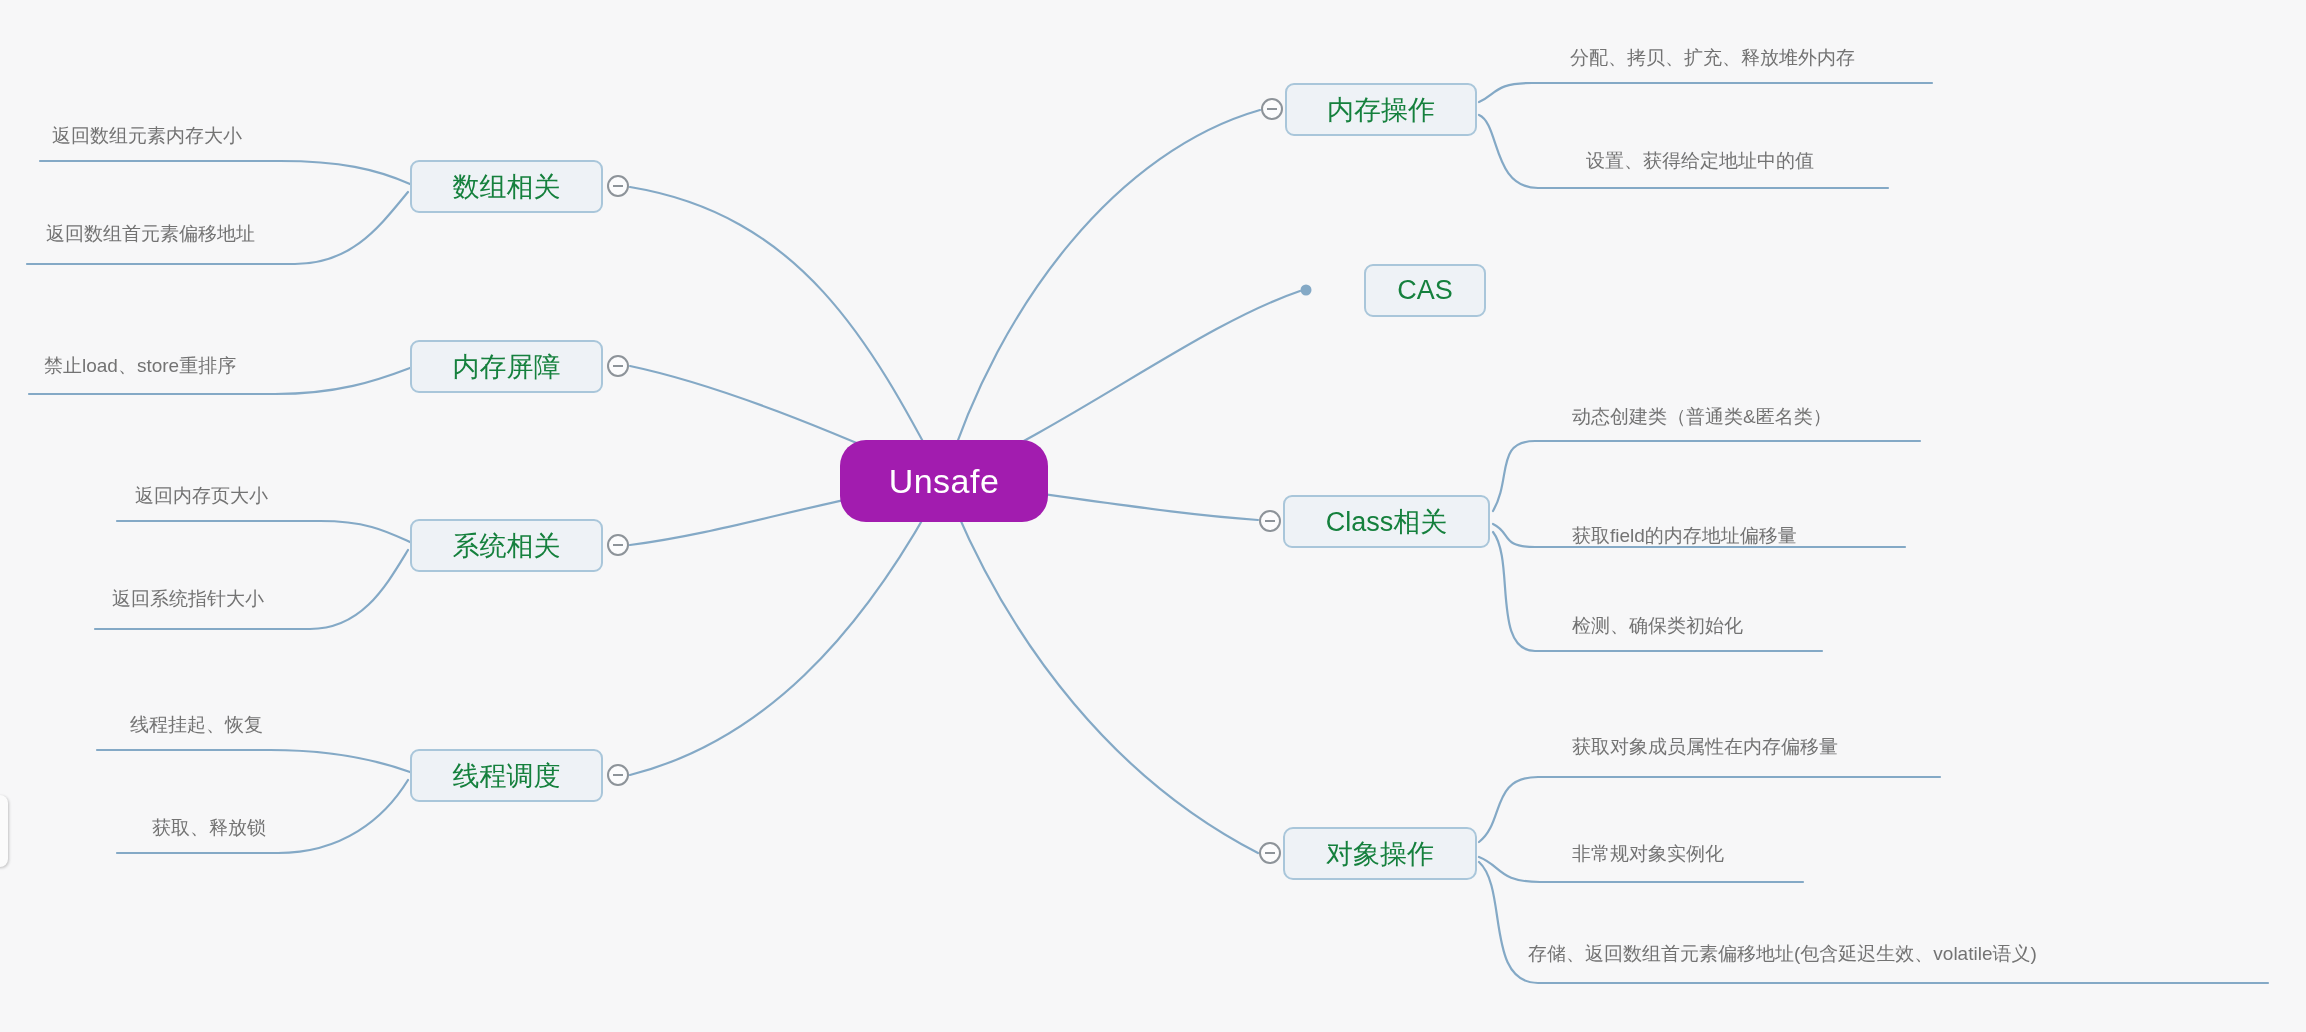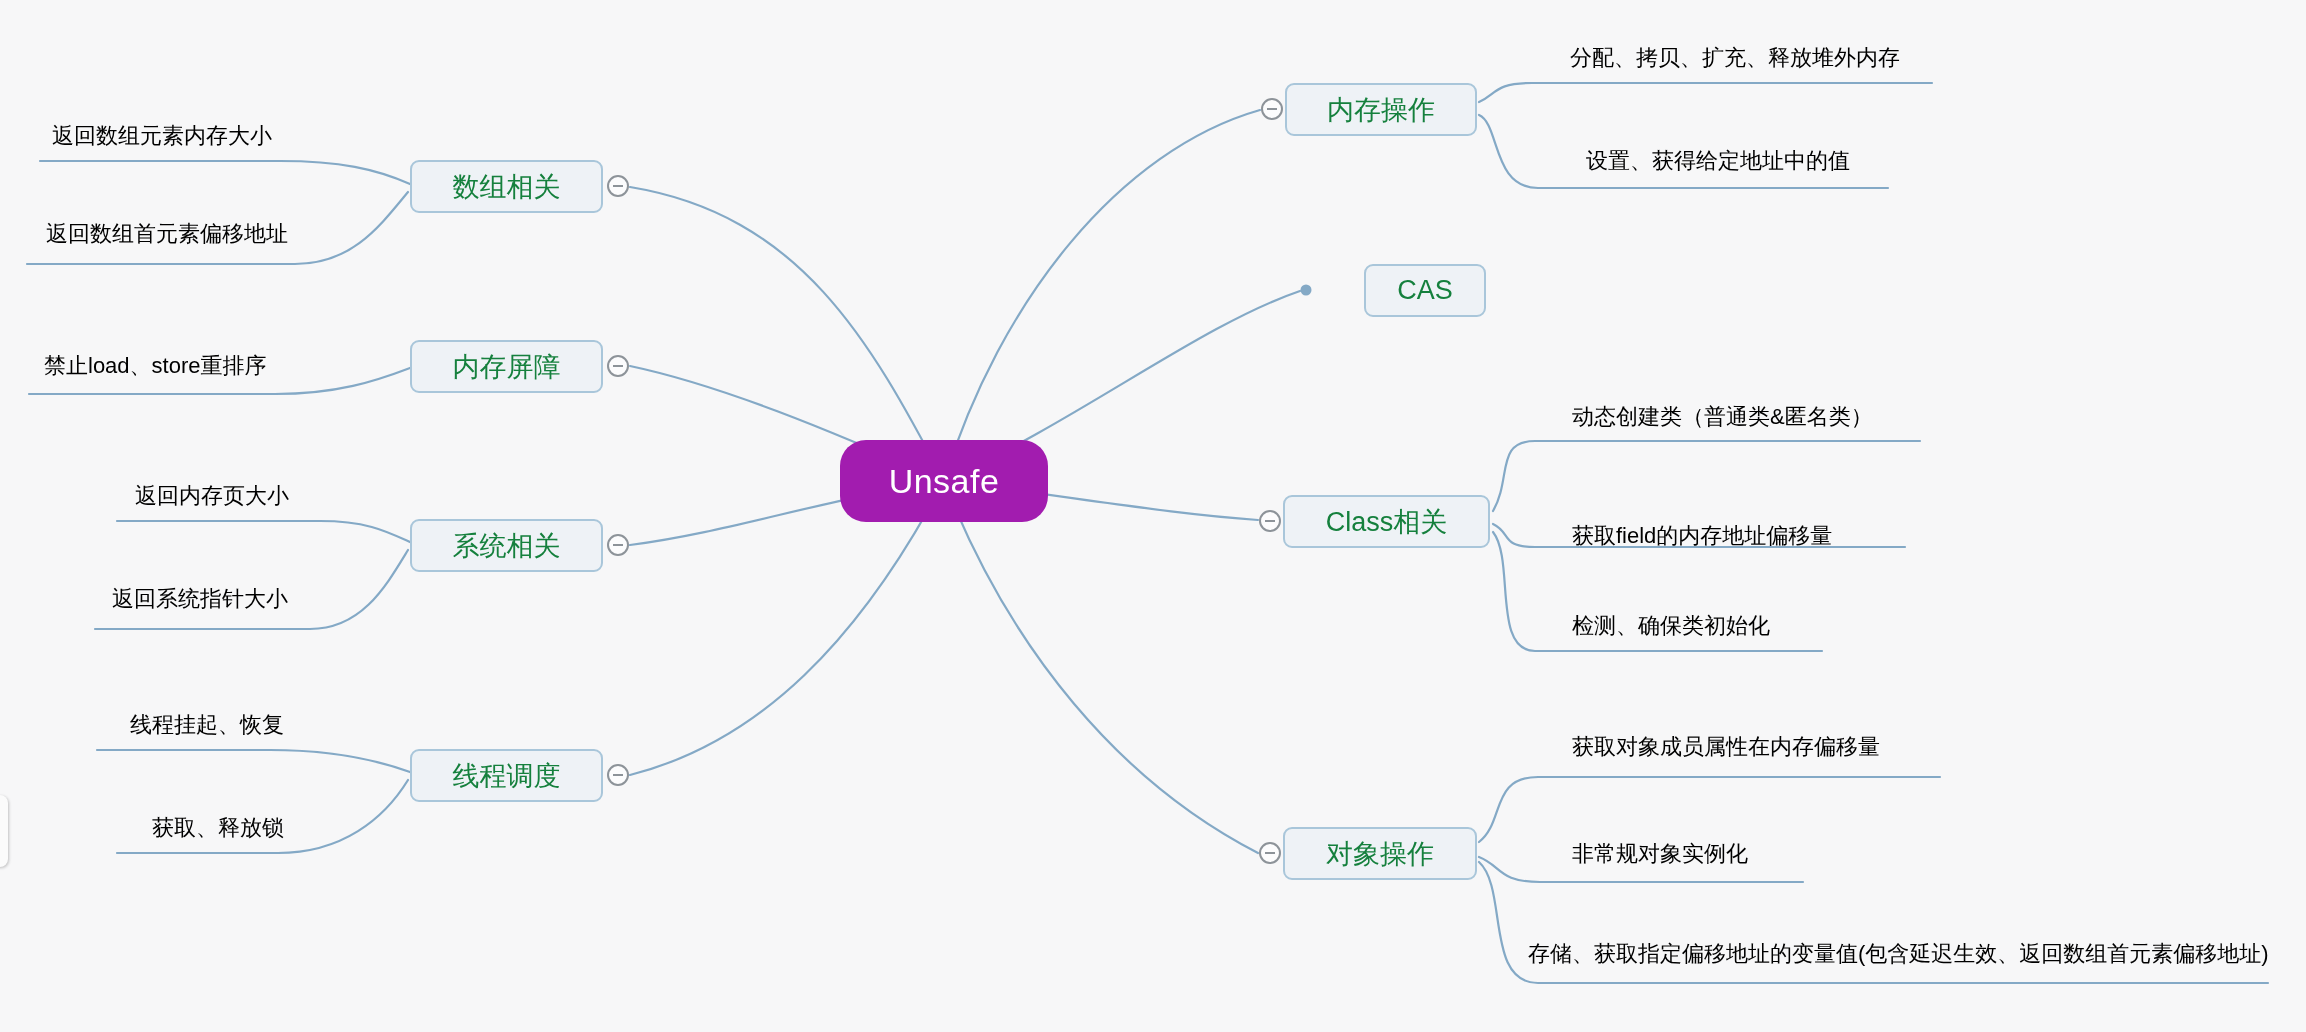--- a/index.html
+++ b/index.html
@@ -17,21 +17,21 @@
     display:flex;align-items:center;justify-content:center;
     font-size:27px;color:#15803d;white-space:nowrap;cursor:default;
   }
   .root{
     position:absolute;z-index:3;box-sizing:border-box;
     background:#a21caf;border-radius:26px;
     display:flex;align-items:center;justify-content:center;
     font-size:34px;color:#ffffff;letter-spacing:.5px;
   }
   .leaf{
-    position:absolute;z-index:3;font-size:22px;color:#000000;
+    position:absolute;z-index:3;font-size:19px;color:#737373;
     white-space:nowrap;line-height:28px;cursor:default;
   }
   .toggle{
     position:absolute;z-index:4;width:22px;height:22px;box-sizing:border-box;
     border:2px solid #8d9399;border-radius:50%;background:#fcfcfd;
     display:flex;align-items:center;justify-content:center;cursor:pointer;
   }
   .toggle .dash{width:10px;height:0;border-top:2px solid #8d9399;}
   .sliver{
     position:absolute;z-index:2;left:-10px;top:795px;width:18px;height:72px;
@@ -77,21 +77,21 @@
   <div class="root" style="left:840px;top:440px;width:208px;height:82px;">Unsafe</div>
 
   <div class="branch" style="left:410px;top:340px;width:193px;height:53px;">内存屏障</div>
   <div class="branch" style="left:410px;top:160px;width:193px;height:53px;">数组相关</div>
   <div class="branch" style="left:410px;top:519px;width:193px;height:53px;text-align:center;">系统相关</div>
   <div class="branch" style="left:410px;top:749px;width:193px;height:53px;">线程调度</div>
 
   <div class="branch" style="left:1285px;top:83px;width:192px;height:53px;">内存操作</div>
   <div class="branch" style="left:1364px;top:264px;width:122px;height:53px;">CAS</div>
   <div class="branch" style="left:1283px;top:495px;width:207px;height:53px;">Class相关</div>
-  <div class="branch" style="left:1283px;top:827px;width:194px;height:53px;">对象操作</div>
+  <div class="branch" style="left:1283px;top:827px;width:194px;height:53px;border-radius:10px;">对象操作</div>
 
   <div class="toggle" style="left:607px;top:175px;">
       <span class="dash"></span>
     </div>
   <div class="toggle" style="left:607px;top:355px;">
       <span class="dash"></span>
     </div>
   <div class="toggle" style="left:607px;top:534px;">
       <span class="dash"></span>
     </div>
@@ -116,17 +116,17 @@
   <div class="leaf" style="left:130px;top:711px;">线程挂起、恢复</div>
   <div class="leaf" style="left:152px;top:814px;">获取、释放锁</div>
 
   <div class="leaf" style="left:1570px;top:44px;">分配、拷贝、扩充、释放堆外内存</div>
   <div class="leaf" style="left:1570px;top:147px;margin-left:16px;">设置、获得给定地址中的值</div>
   <div class="leaf" style="left:1572px;top:403px;">动态创建类（普通类&amp;匿名类）</div>
   <div class="leaf" style="left:1572px;top:506px;margin-top:16px;">获取field的内存地址偏移量</div>
   <div class="leaf" style="left:1572px;top:612px;">检测、确保类初始化</div>
   <div class="leaf" style="left:1572px;top:733px;">获取对象成员属性在内存偏移量</div>
   <div class="leaf" style="left:1572px;top:840px;">非常规对象实例化</div>
-  <div class="leaf" style="left:1528px;top:940px;">存储、获取指定偏移地址的变量值(包含延迟生效、返回数组首元素偏移地址)</div>
+  <div class="leaf" style="left:1528px;top:940px;">存储、返回数组首元素偏移地址(包含延迟生效、volatile语义)</div>
 
   <div class="sliver"></div>
 
 </div>
 
 </body></html>

